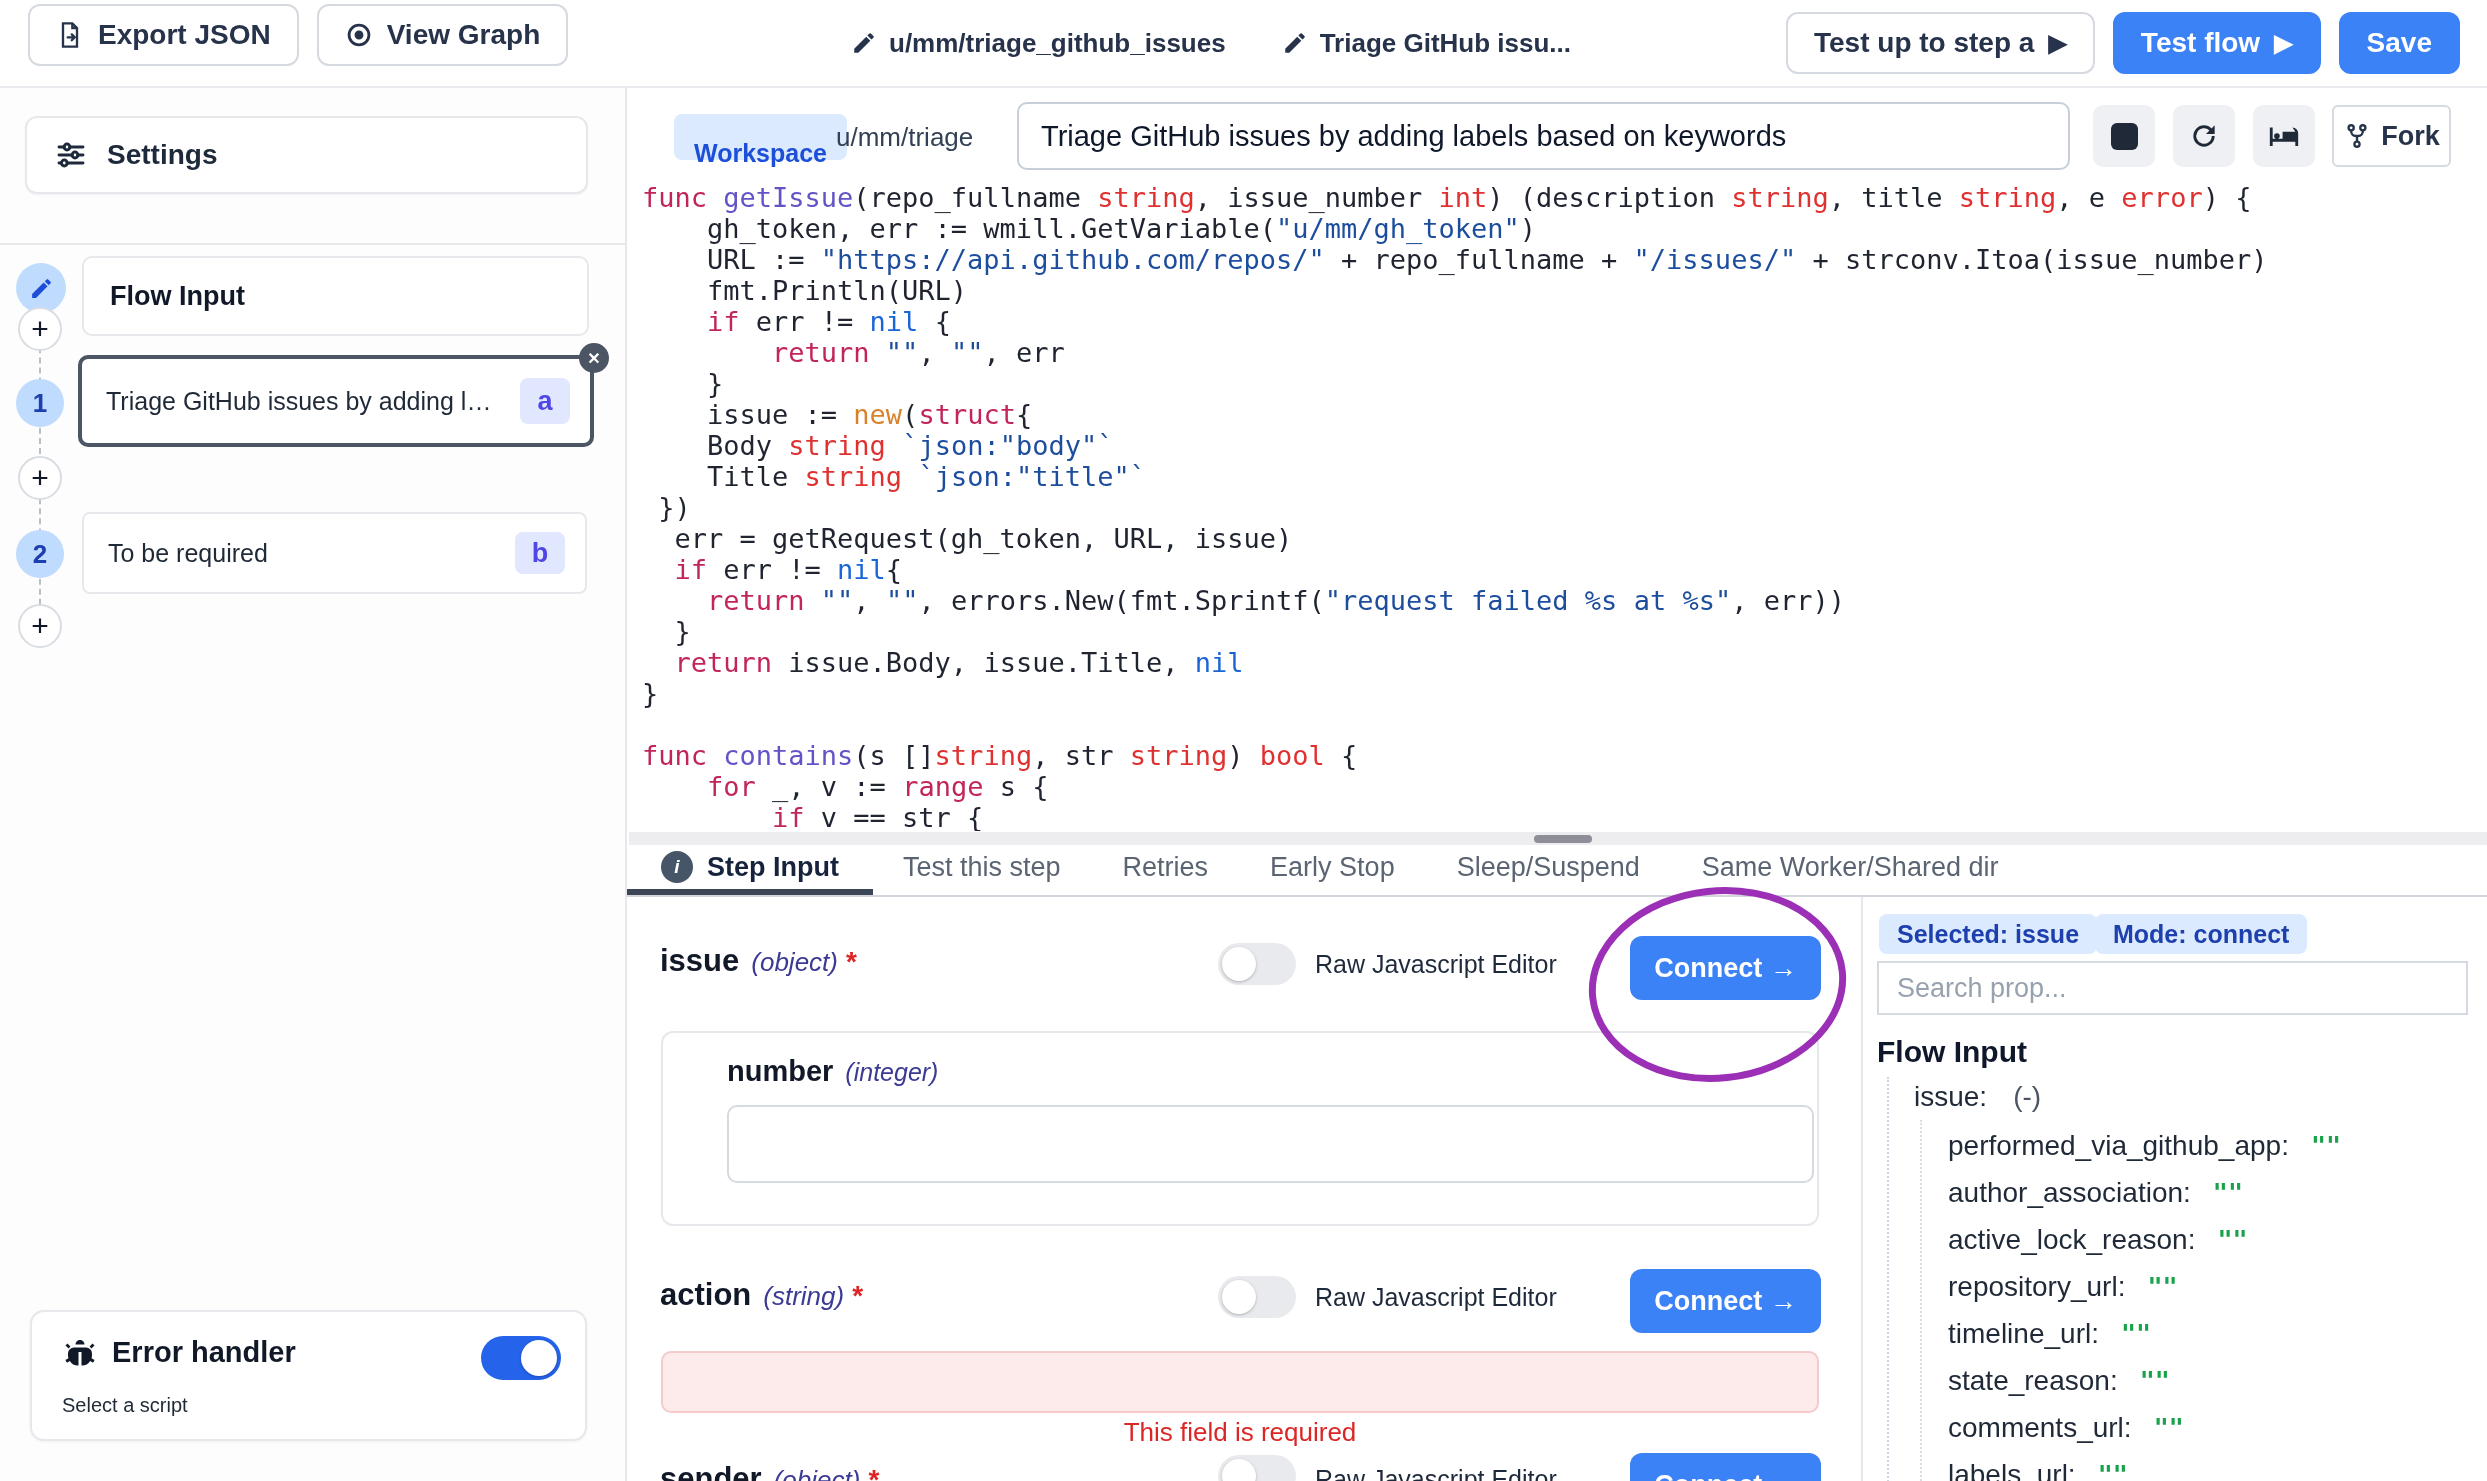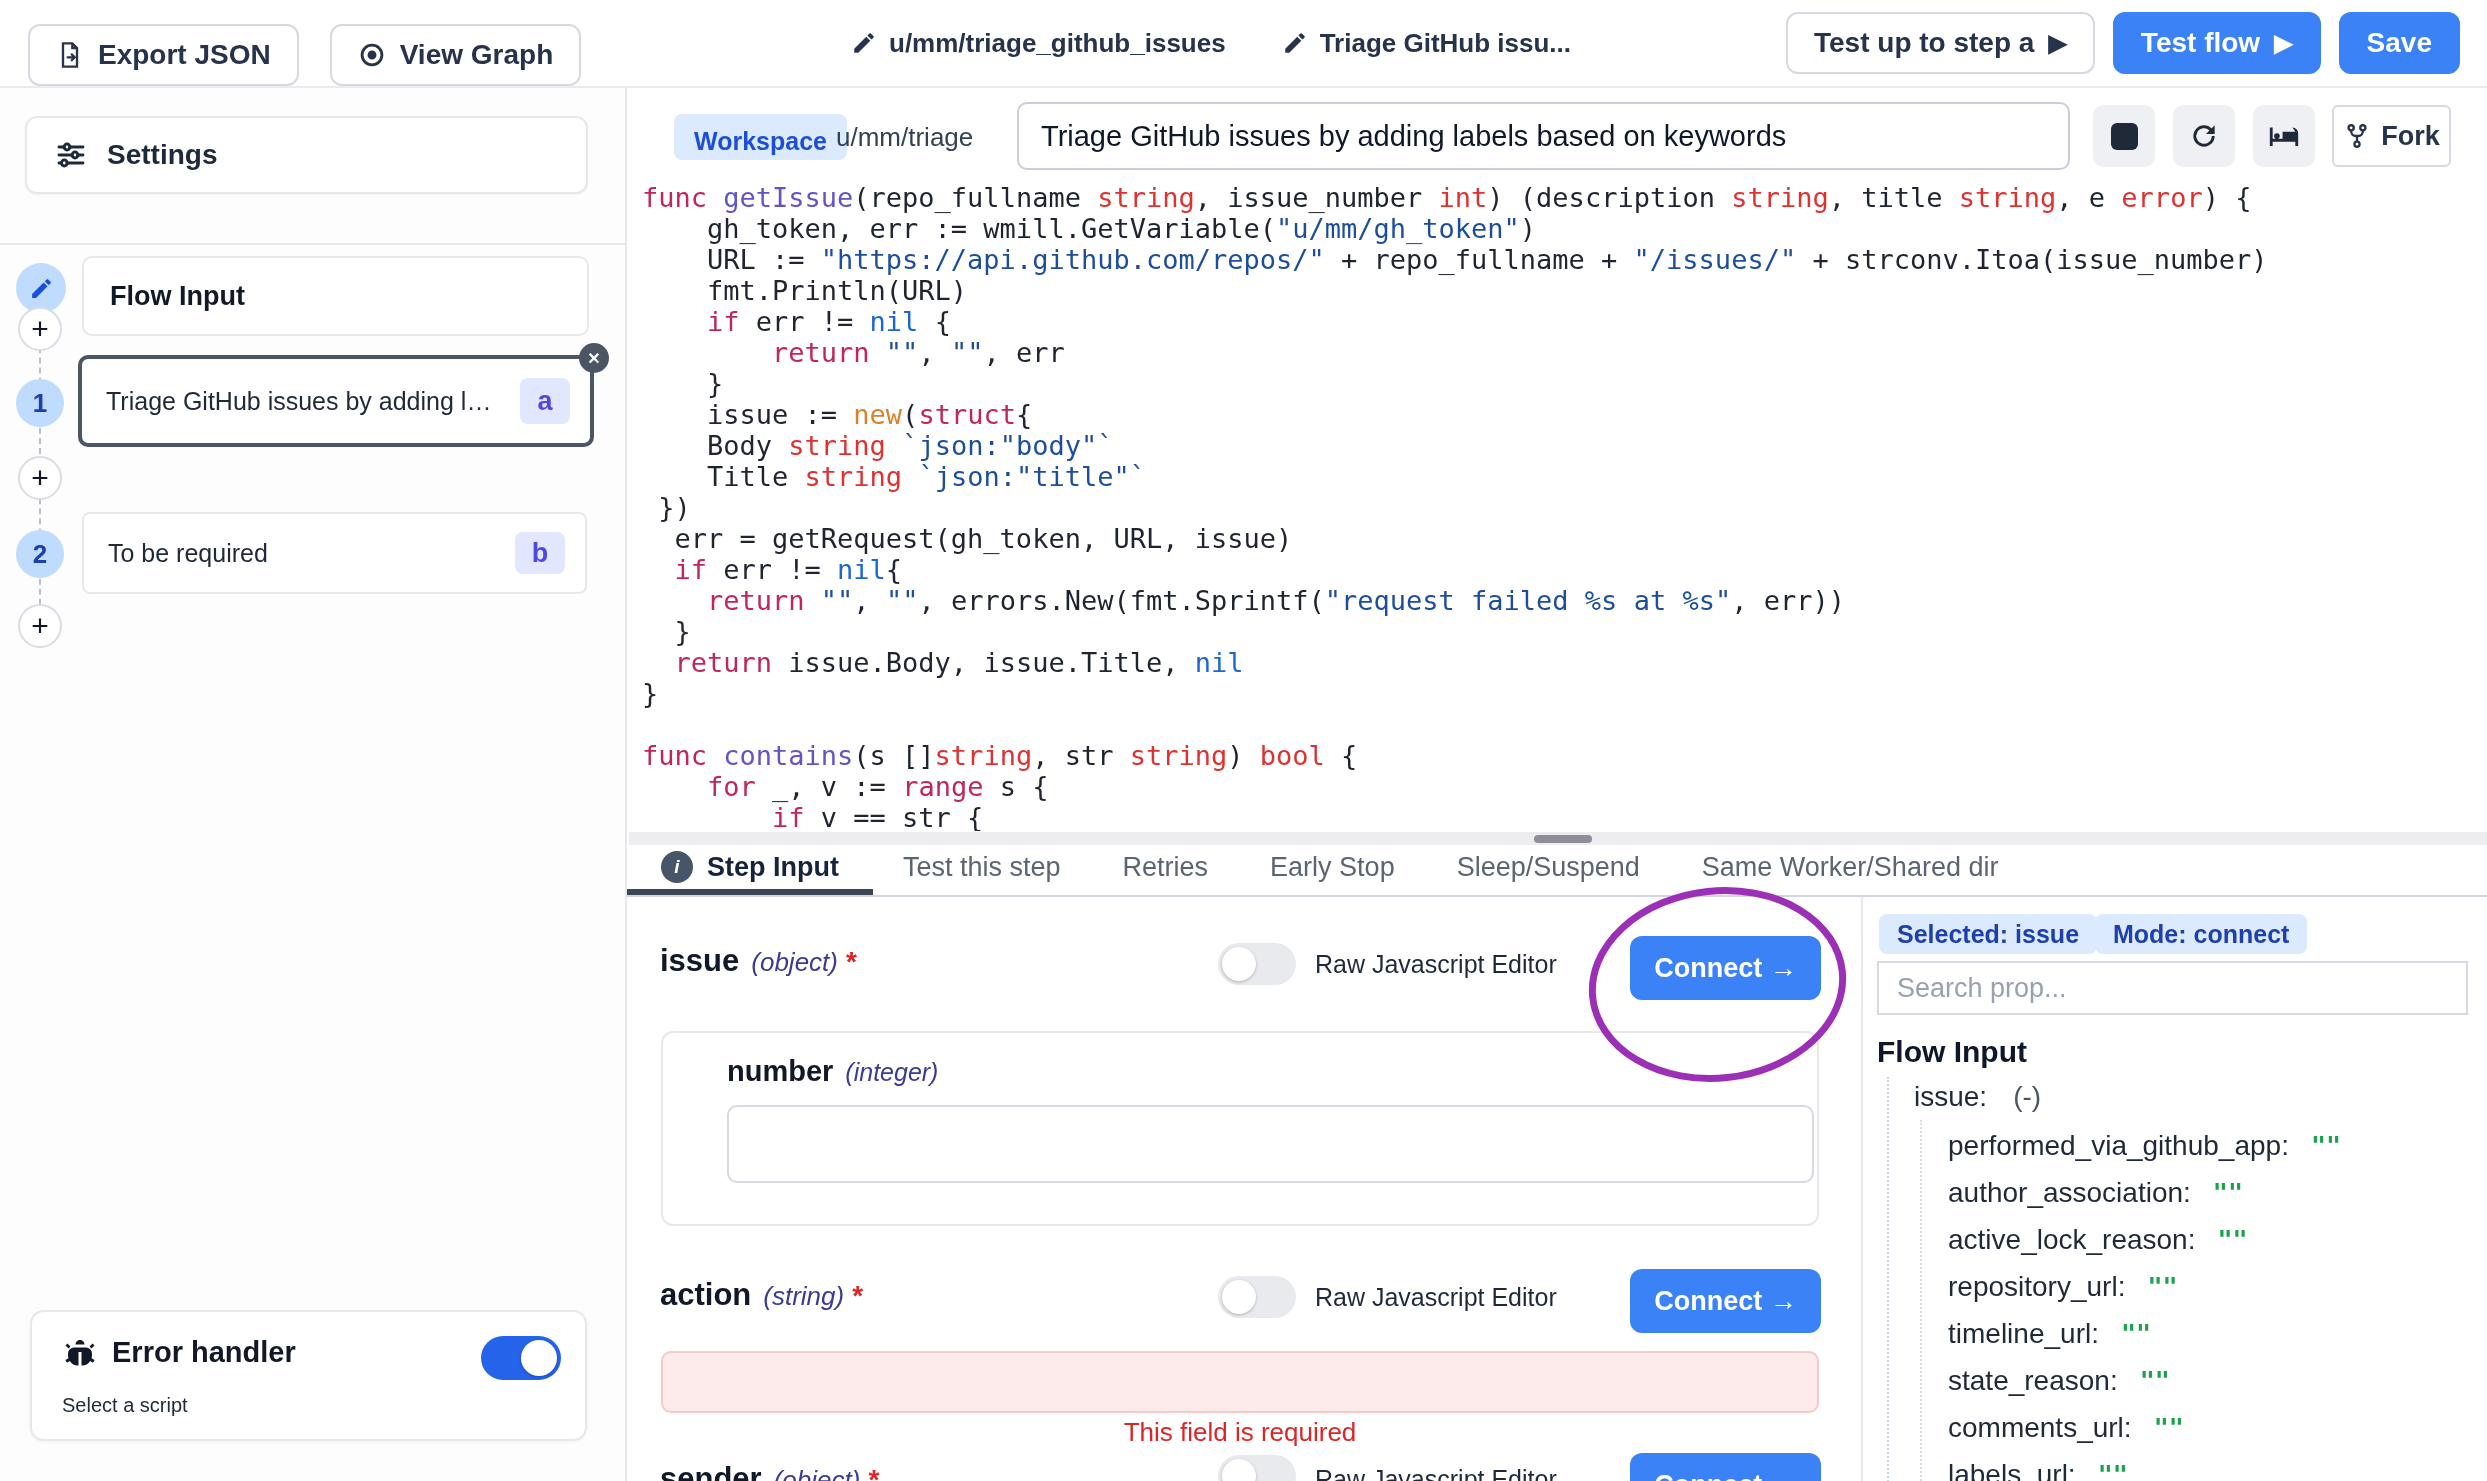--- a/index.html
+++ b/index.html
@@ -3,21 +3,21 @@
 <meta charset="utf-8">
 <style>
   * { margin:0; padding:0; box-sizing:border-box; }
   html,body { background:#fff; }
   .app {
     position:relative; width:2488px; height:1482px; overflow:hidden;
     background:#fff; font-family:"Liberation Sans", sans-serif; color:#1f2937;
   }
   
   .topbar { position:absolute; left:0; top:0; width:2488px; height:88px; background:#fff; border-bottom:2px solid #e9ebef; z-index:5;}
-  .top-left { position:absolute; left:28px; top:24px; display:flex; gap:31px; }
+  .top-left { position:absolute; left:28px; top:4px; display:flex; gap:18px; }
   .top-right { position:absolute; right:28px; top:12px; display:flex; gap:18px; }
   .btn { display:flex; align-items:center; gap:14px; height:62px; padding:0 26px; border-radius:12px;
          font-size:28px; font-weight:700; cursor:pointer; white-space:nowrap;}
   .btn-outline { background:#fff; border:2px solid #d5d9e0; color:#27324b; }
   .btn-blue { background:#3b82f6; border:2px solid #3b82f6; color:#fff; }
   .play-dark { color:#27324b; font-size:24px; }
   .play-light { color:#fff; font-size:24px; }
   .breadcrumbs { position:absolute; left:851px; top:0; height:86px; display:flex; align-items:center; gap:56px; }
   .crumb { display:flex; align-items:center; gap:12px; font-size:26px; font-weight:700; color:#27324b; cursor:pointer;}
   .icon { display:inline-flex; align-items:center; justify-content:center; }
@@ -50,21 +50,21 @@
   .error-title { position:absolute; left:80px; top:24px; font-size:29px; font-weight:800; color:#111827; }
   .error-sub { position:absolute; left:30px; top:82px; font-size:20px; color:#1f2937; }
   .bug-wrap { position:absolute; left:30px; top:22px; }
   
   .toggle { position:absolute; width:78px; height:42px; border-radius:21px; background:#e8eaed; cursor:pointer; }
   .toggle .knob { position:absolute; left:4px; top:4px; width:34px; height:34px; border-radius:50%; background:#fff;
                   box-shadow:0 1px 3px rgba(0,0,0,.25); }
   .toggle.on { background:#2563eb; width:80px; height:44px; border-radius:22px;}
   .toggle.on .knob { left:auto; right:4px; top:4px; width:36px; height:36px; }
   
-  .ws-badge { position:absolute; left:674px; top:114px; height:46px; line-height:46px; padding:4px 20px; border-radius:8px;
+  .ws-badge { position:absolute; left:674px; top:114px; height:46px; line-height:46px; padding:16px 20px; border-radius:8px;
               background:#dbeafe; color:#1d4ed8; font-size:25px; font-weight:700; }
   .ws-path { position:absolute; left:836px; top:114px; height:46px; line-height:46px; font-size:26px; font-weight:500; color:#334155; }
   .ws-input { position:absolute; left:1017px; top:102px; width:1053px; height:68px; border:2px solid #c7ced8; border-radius:10px;
               font-family:"Liberation Sans",sans-serif; font-size:29px; color:#0f172a; padding:0 22px; background:#fff; }
   .icon-btn { position:absolute; top:105px; width:62px; height:62px; border-radius:10px; background:#eef0f4; border:none;
               display:flex; align-items:center; justify-content:center; cursor:pointer; color:#1f2937;}
   .stop-square { width:27px; height:27px; border-radius:6px; background:#1f2937; }
   .fork-btn { position:absolute; left:2332px; top:105px; width:119px; height:62px; background:#fff; border:2px solid #d5d9e0;
               border-radius:6px; display:flex; align-items:center; justify-content:center; gap:10px;
               font-size:27px; font-weight:700; color:#27324b; cursor:pointer; }

